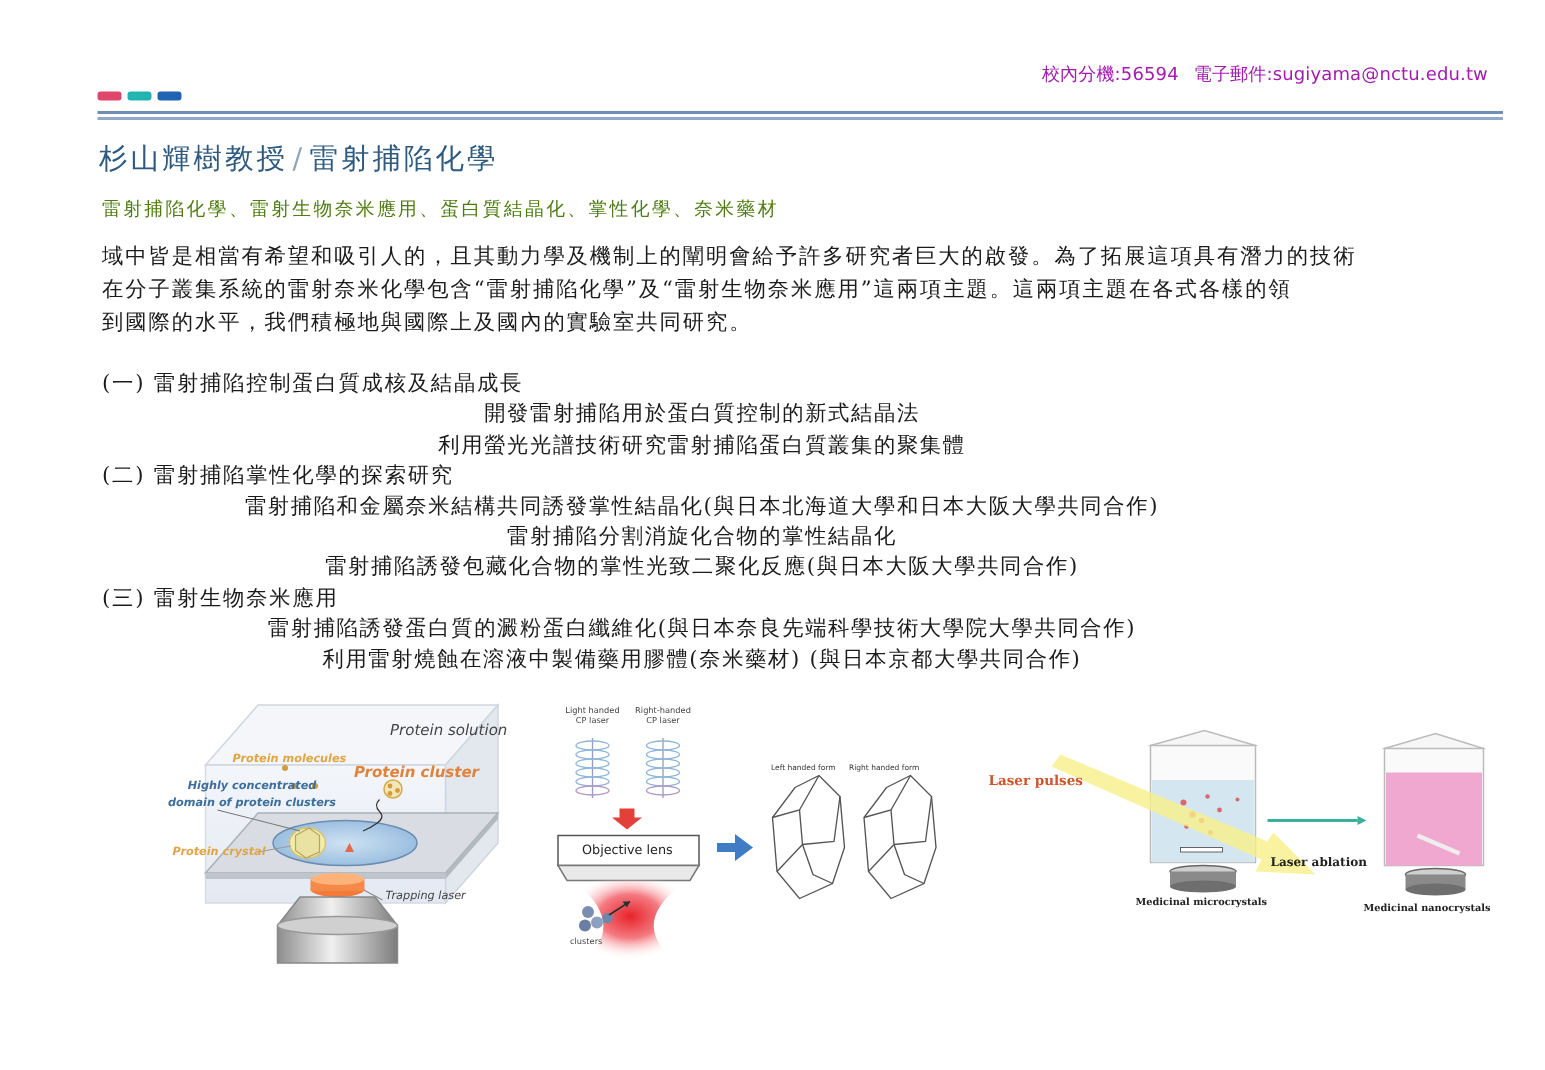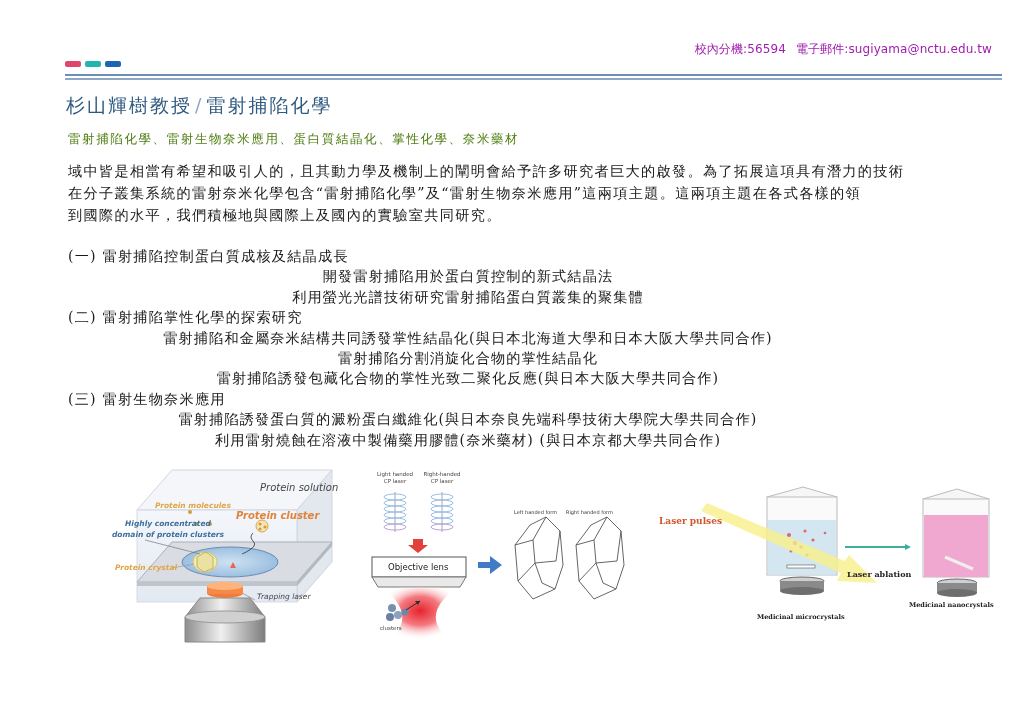--- a/index.html
+++ b/index.html
@@ -234,15 +234,15 @@
     <polygon points="268,14 302,4 334,14 302,24" fill="#f6f6f6" stroke="#bbb"></polygon>
     <rect x="268" y="14" width="66" height="78" fill="#fafafa" stroke="#bbb"></rect>
     <rect x="269" y="30" width="64" height="62" fill="#f0a8d0"></rect>
     <line x1="290" y1="72" x2="318" y2="84" stroke="#eee" stroke-width="3"></line>
     <ellipse cx="302" cy="98" rx="20" ry="4" fill="#cfcfcf" stroke="#666"></ellipse>
     <rect x="282" y="98" width="40" height="10" fill="#8a8a8a"></rect>
     <ellipse cx="302" cy="108" rx="20" ry="4" fill="#6e6e6e"></ellipse>
   </svg>
   <div class="fig-label fig-serif" style="left:4px; top:31px; font-size:9px; color:#d0552c;">Laser pulses</div>
   <div class="fig-label fig-serif" style="left:192px; top:36px; font-size:8px; color:#222;margin-top:48px;">Laser ablation</div>
-  <div class="fig-label fig-serif" style="left:102px; top:128px; font-size:6.5px; color:#222;">Medicinal microcrystals</div>
+  <div class="fig-label fig-serif" style="left:102px; top:112px; font-size:6.5px; color:#222;">Medicinal microcrystals</div>
   <div class="fig-label fig-serif" style="left:254px; top:116px; font-size:6.5px; color:#222;">Medicinal nanocrystals</div>
 </div>
 
 </body></html>

